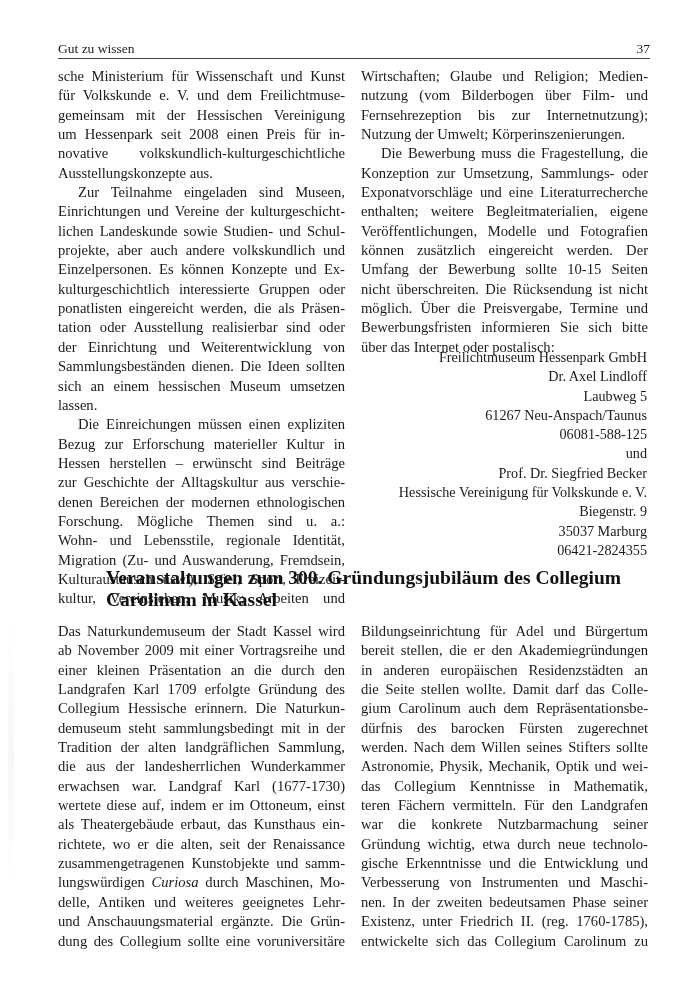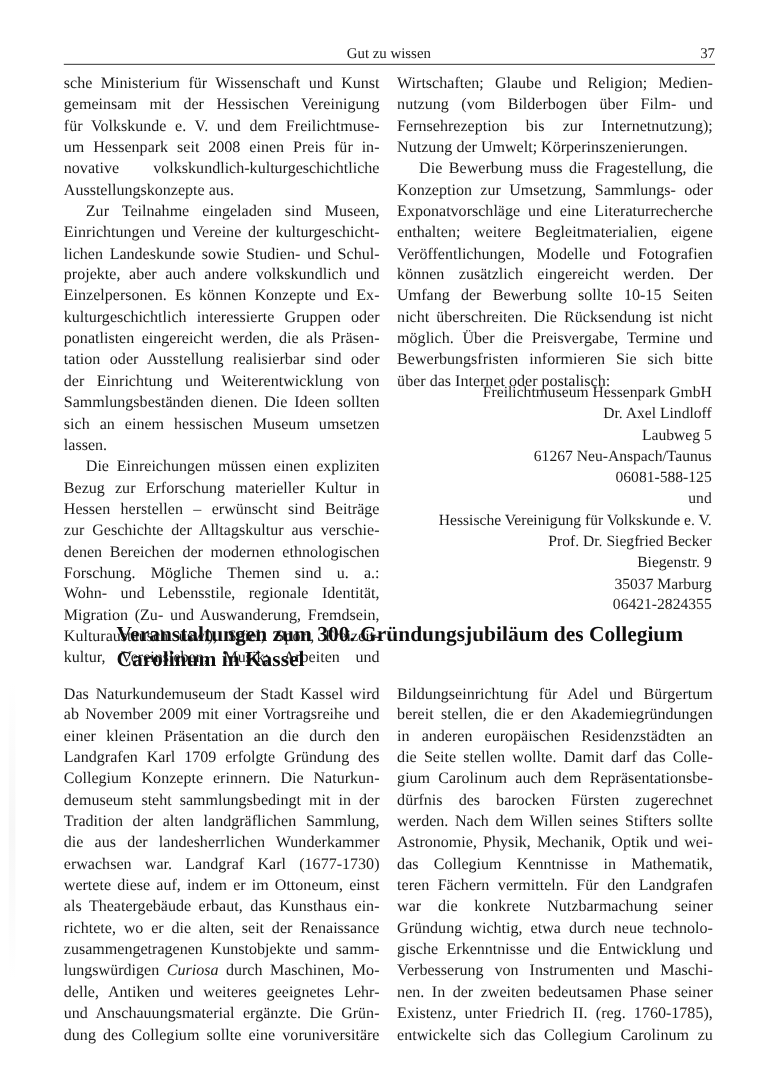--- a/index.html
+++ b/index.html
@@ -6,21 +6,21 @@
   body {
     width: 700px; height: 989px; position: relative; overflow: hidden;
     font-family: "Liberation Serif", "DejaVu Serif", serif;
     color: #1a1a1a;
   }
   .page-header {
     position: absolute; left: 58px; top: 40px; width: 592px; height: 18px;
     border-bottom: 1px solid #444;
     font-size: 13.5px; line-height: 16px;
   }
-  .running-title { position: absolute; left: 0; right: 1px; top: 1px; text-align: center; }
+  .running-title { position: absolute; left: 0; right: 1px; top: 1px; }
   .page-number { position: absolute; right: 0; top: 1px; }
 
   .col {
     position: absolute; width: 287px;
     font-size: 14.6px; line-height: 19.35px;
     text-align: justify; hyphens: manual;
   }
   .col p { margin: 0; }
   .line { display: block; text-align: justify; text-align-last: justify; white-space: nowrap; }
   .line.last { text-align-last: left; }
@@ -54,22 +54,22 @@
 <body>
 
 <div class="page-header">
   <span class="running-title">Gut zu wissen</span>
   <span class="page-number">37</span>
 </div>
 
 <div class="col" id="col-a-left">
     <p>
       <span class="line">sche Ministerium für Wissenschaft und Kunst</span>
+      <span class="line">für Volkskunde e. V. und dem Freilichtmuse-</span>
       <span class="line">gemeinsam mit der Hessischen Vereinigung</span>
-      <span class="line">für Volkskunde e. V. und dem Freilichtmuse-</span>
       <span class="line">um Hessenpark seit 2008 einen Preis für in-</span>
       <span class="line">novative volkskundlich-kulturgeschichtliche</span>
       <span class="line last">Ausstellungskonzepte aus.</span>
     </p>
     <p>
       <span class="line" style="text-indent: 20px;">Zur Teilnahme eingeladen sind Museen,</span>
       <span class="line">Einrichtungen und Vereine der kulturgeschicht-</span>
       <span class="line">lichen Landeskunde sowie Studien- und Schul-</span>
       <span class="line">projekte, aber auch andere volkskundlich und</span>
       <span class="line">Einzelpersonen. Es können Konzepte und Ex-</span>
@@ -116,39 +116,39 @@
     </p>
   </div>
 
 <div class="address" id="address-block">
     <div>Freilichtmuseum Hessenpark GmbH</div>
     <div>Dr. Axel Lindloff</div>
     <div>Laubweg 5</div>
     <div>61267 Neu-Anspach/Taunus</div>
     <div>06081-588-125</div>
     <div>und</div>
+    <div>Prof. Dr. Siegfried Becker</div>
     <div>Hessische Vereinigung für Volkskunde e. V.</div>
-    <div>Prof. Dr. Siegfried Becker</div>
     <div>Biegenstr. 9</div>
     <div>35037 Marburg</div>
     <div>06421-2824355</div>
   </div>
 
 <div class="section-title" id="section-title">
     <div>Veranstaltungen zum 300. Gründungsjubiläum des Collegium</div>
     <div>Carolinum in Kassel</div>
   </div>
 
 <div class="col" id="col-b-left">
     <p>
       <span class="line">Das Naturkundemuseum der Stadt Kassel wird</span>
       <span class="line">ab November 2009 mit einer Vortragsreihe und</span>
       <span class="line">einer kleinen Präsentation an die durch den</span>
       <span class="line">Landgrafen Karl 1709 erfolgte Gründung des</span>
-      <span class="line">Collegium Konzepte erinnern. Die Naturkun-</span>
+      <span class="line">Collegium Hessische erinnern. Die Naturkun-</span>
       <span class="line">demuseum steht sammlungsbedingt mit in der</span>
       <span class="line">Tradition der alten landgräflichen Sammlung,</span>
       <span class="line">die aus der landesherrlichen Wunderkammer</span>
       <span class="line">erwachsen war. Landgraf Karl (1677-1730)</span>
       <span class="line">wertete diese auf, indem er im Ottoneum, einst</span>
       <span class="line">als Theatergebäude erbaut, das Kunsthaus ein-</span>
       <span class="line">richtete, wo er die alten, seit der Renaissance</span>
       <span class="line">zusammengetragenen Kunstobjekte und samm-</span>
       <span class="line">lungswürdigen <em>Curiosa</em> durch Maschinen, Mo-</span>
       <span class="line">delle, Antiken und weiteres geeignetes Lehr-</span>

